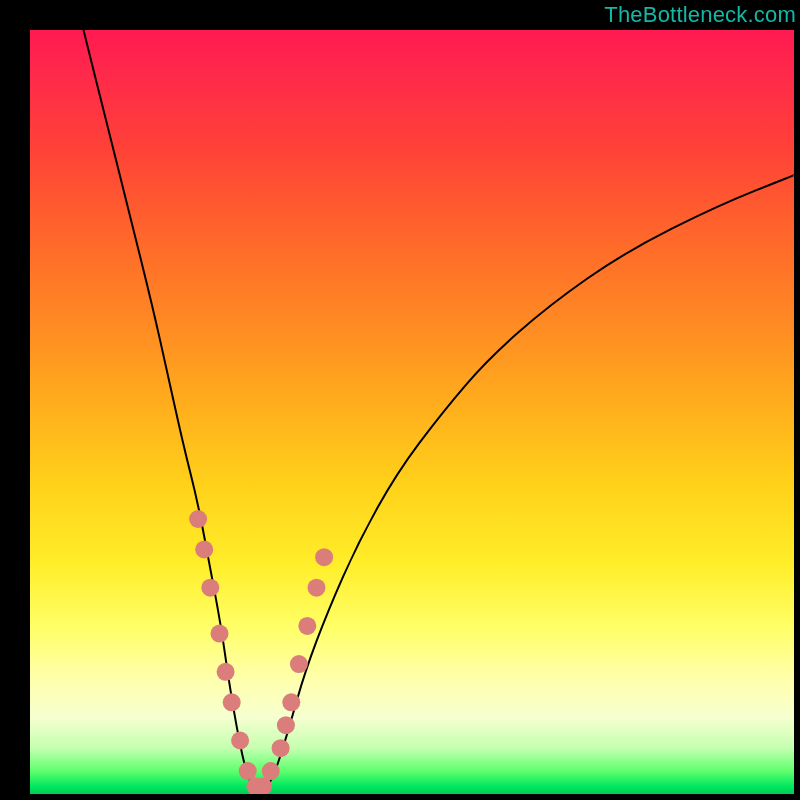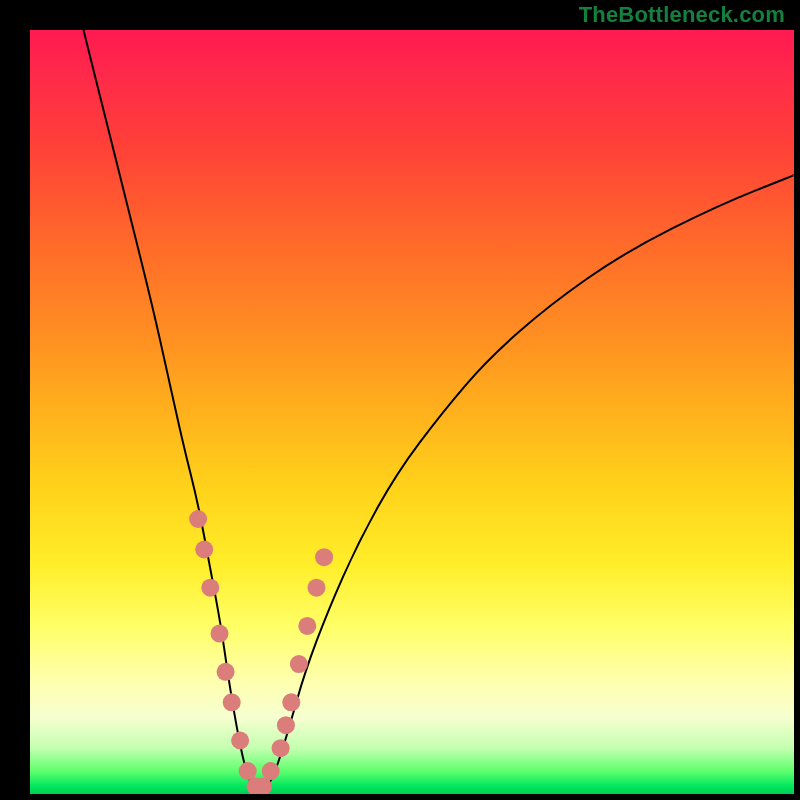--- a/index.html
+++ b/index.html
@@ -13,24 +13,24 @@
   }
   .stage {
     position: relative;
     width: 800px;
     height: 800px;
     background: #000;
   }
   .watermark {
     position: absolute;
     top: 2px;
-    right: 15px;
-    color: #15803d;
+    right: 4px;
+    color: #14b8a6;
     font-size: 22px;
-    font-weight: 700;
+    font-weight: 400;
     letter-spacing: 0.2px;
     z-index: 20;
     user-select: none;
   }
   .plot-area {
     position: absolute;
     left: 30px;
     top: 30px;
     width: 764px;
     height: 764px;

